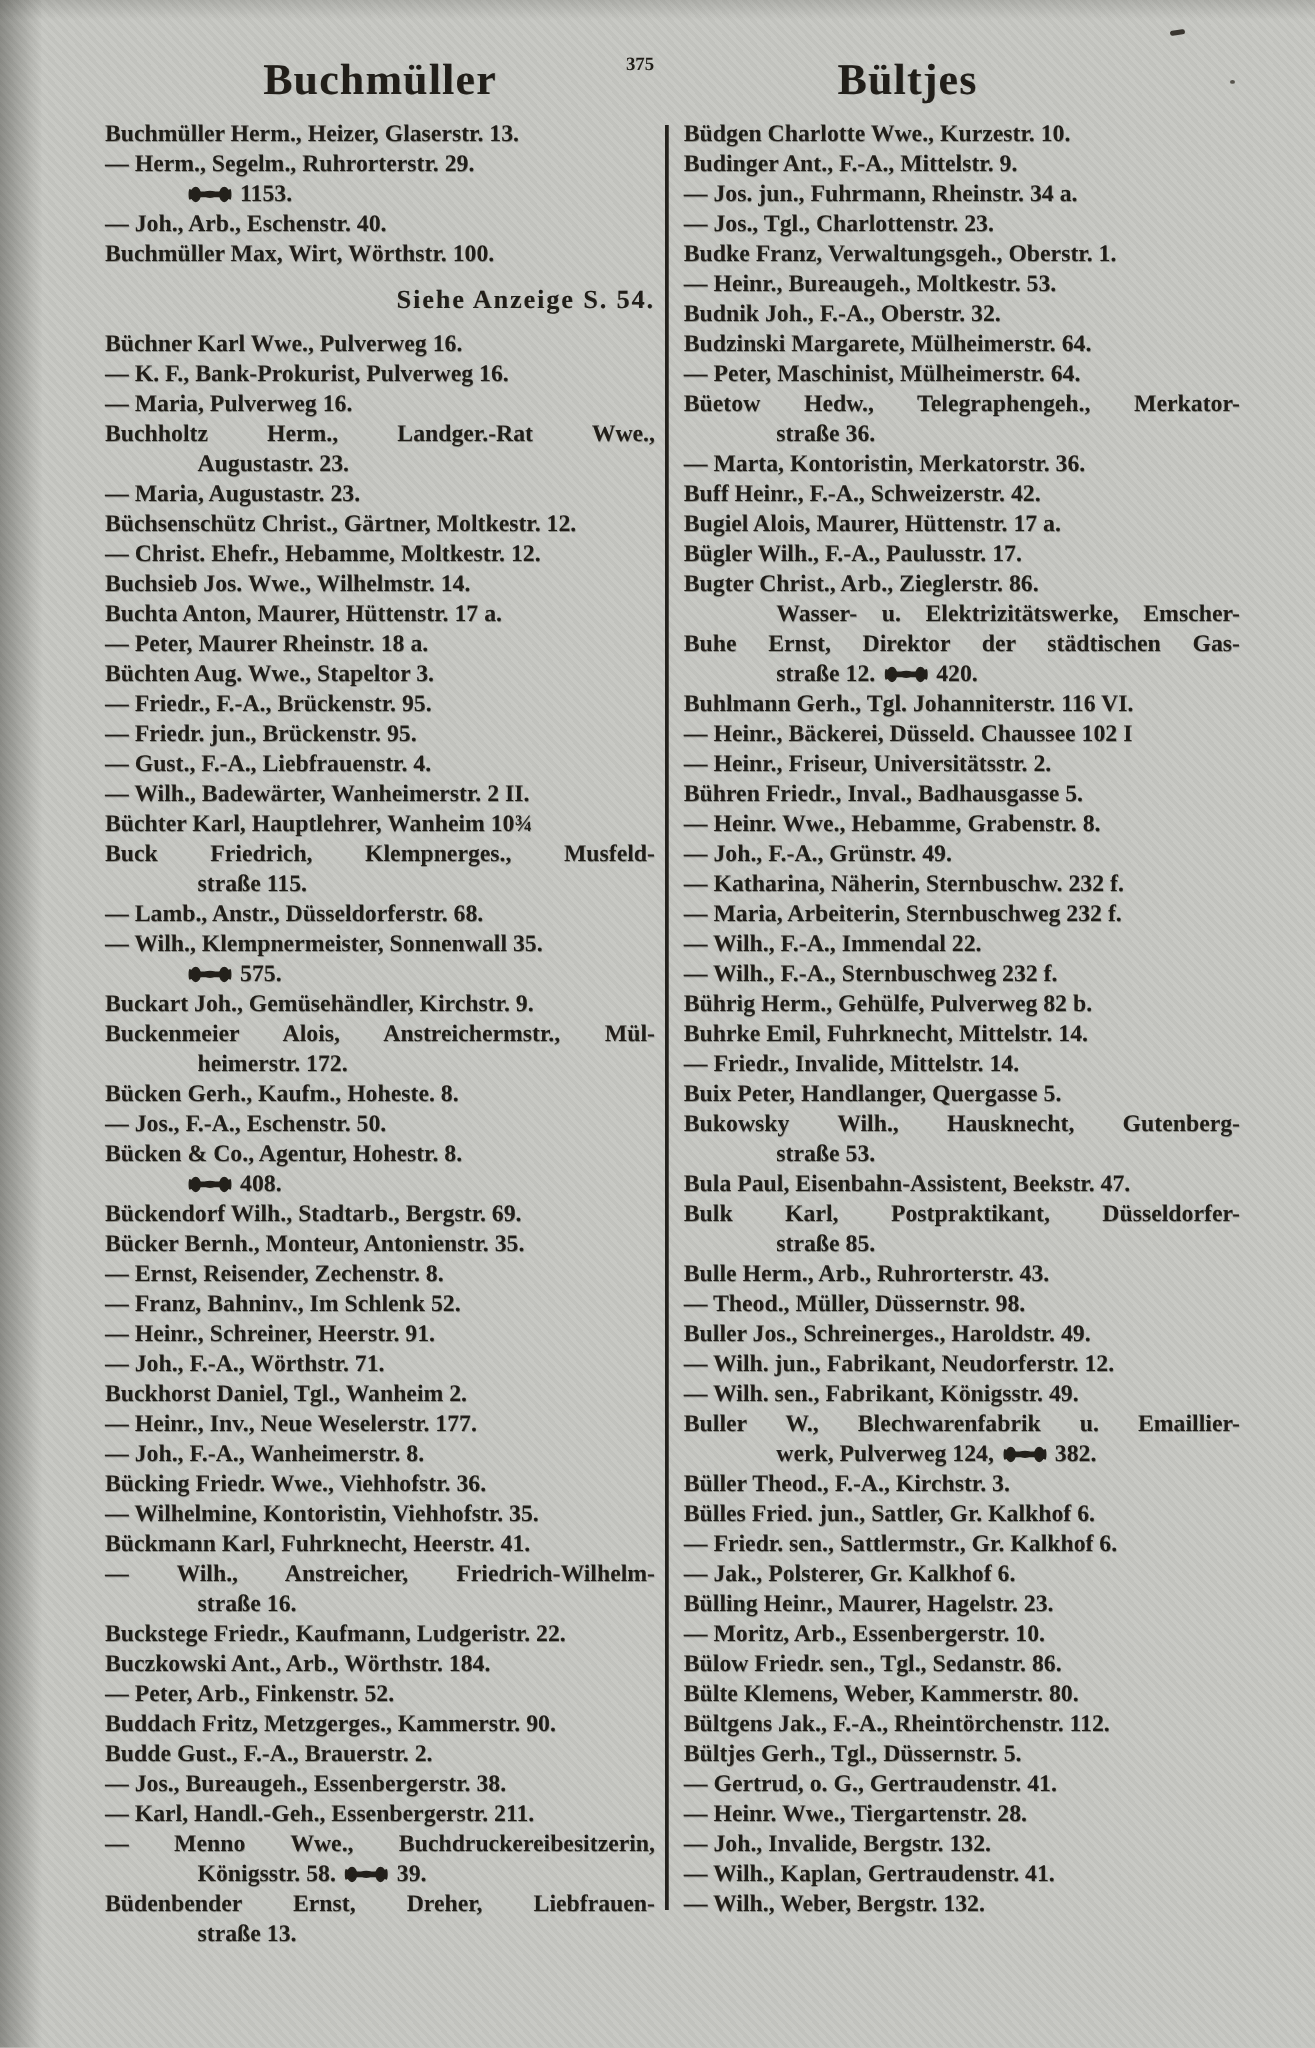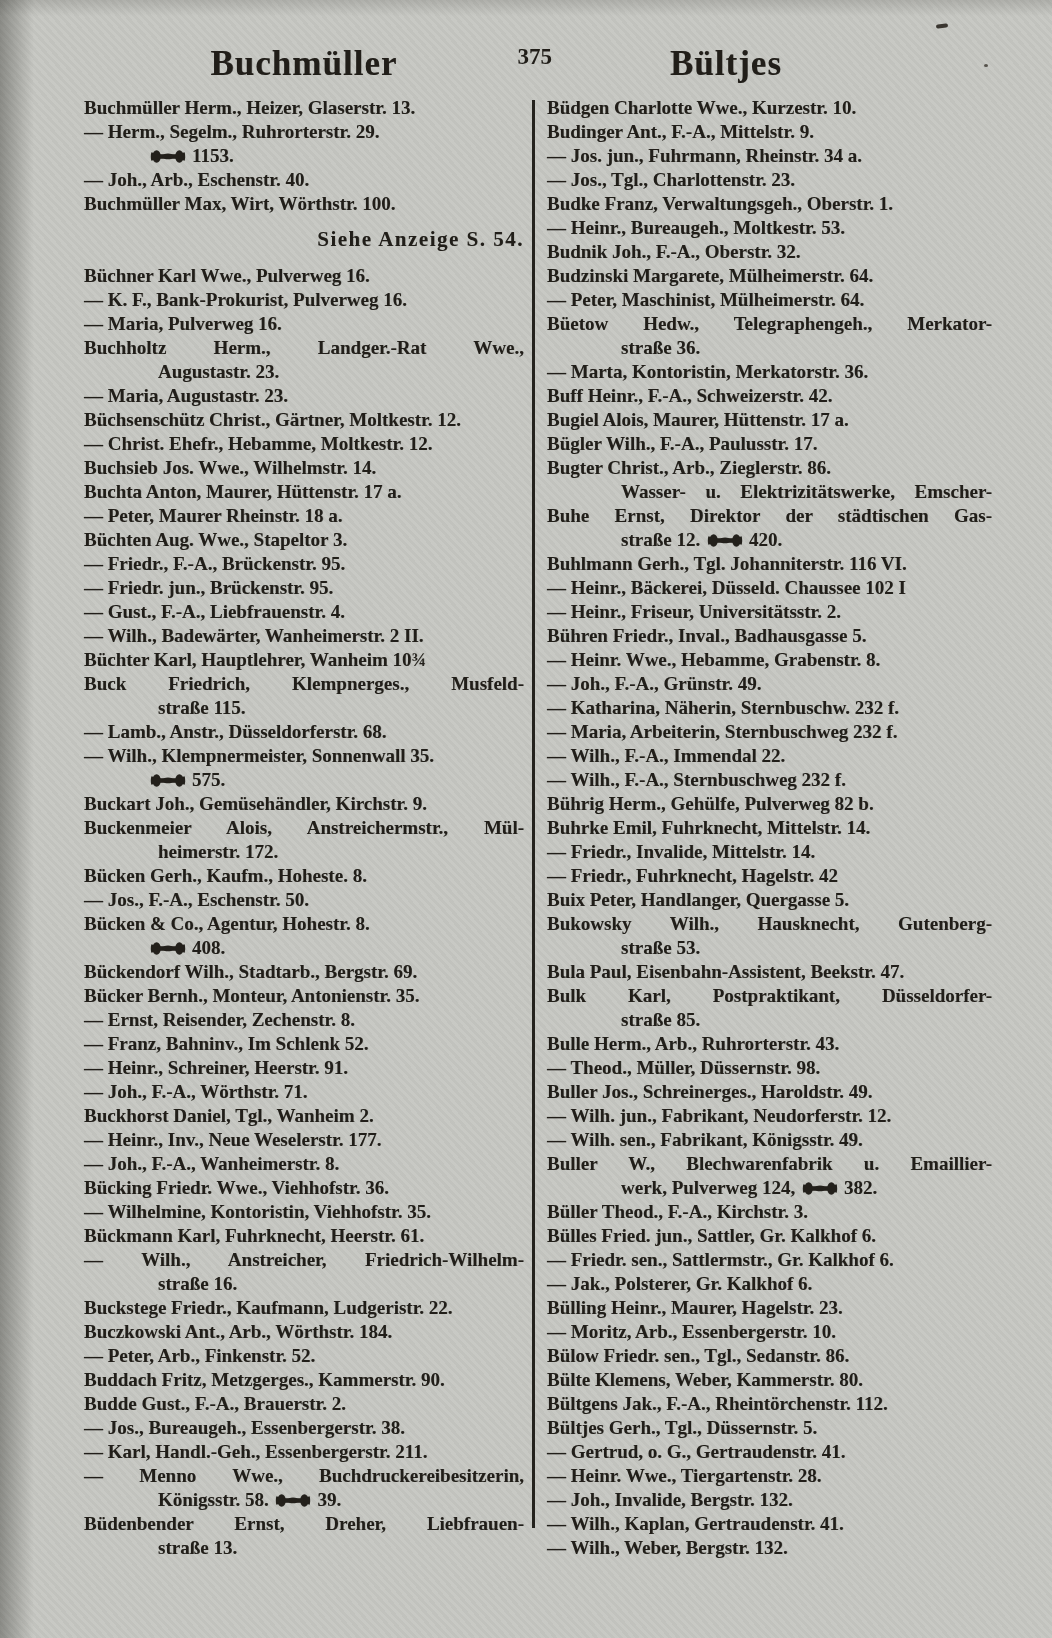--- a/index.html
+++ b/index.html
@@ -29,21 +29,21 @@
   }
   .speck1 { position: absolute; left: 936px; top: 24px; width: 12px; height: 4px; background: #3a3630; border-radius: 2px; transform: rotate(-8deg); }
   .speck2 { position: absolute; left: 984px; top: 64px; width: 4px; height: 3px; background: #55524b; border-radius: 50%; }
 
   .header { position: absolute; top: 44px; left: 0; right: 0; height: 34px; }
   .header .title {
     position: absolute; font-size: 35px; font-weight: 700; letter-spacing: 1px;
     text-shadow: 0.4px 0.4px 0 rgba(30,28,24,0.4);
   }
   .title-left  { left: 84px;  width: 440px; text-align: center; }
-  .page-num    { position: absolute; left: 472px; width: 80px; text-align: right; font-size: 23px; font-weight: 700; }
+  .page-num    { position: absolute; left: 472px; width: 80px; text-align: center; font-size: 15px; font-weight: 700; }
   .title-right { left: 546px; width: 360px; text-align: center; }
 
   .content {
     position: absolute; top: 96px; left: 84px; right: 60px; bottom: 40px;
     display: flex; align-items: stretch;
   }
   .col { width: 440px; }
   .col.right { width: auto; flex: 1; }
   .divider {
     width: 3px; background: var(--rule, #24221d);
@@ -147,21 +147,21 @@
         <div class="line e">Bücker Bernh., Monteur, Antonienstr. 35.</div>
         <div class="line e">— Ernst, Reisender, Zechenstr. 8.</div>
         <div class="line e">— Franz, Bahninv., Im Schlenk 52.</div>
         <div class="line e">— Heinr., Schreiner, Heerstr. 91.</div>
         <div class="line e">— Joh., F.-A., Wörthstr. 71.</div>
         <div class="line e">Buckhorst Daniel, Tgl., Wanheim 2.</div>
         <div class="line e">— Heinr., Inv., Neue Weselerstr. 177.</div>
         <div class="line e">— Joh., F.-A., Wanheimerstr. 8.</div>
         <div class="line e">Bücking Friedr. Wwe., Viehhofstr. 36.</div>
         <div class="line e">— Wilhelmine, Kontoristin, Viehhofstr. 35.</div>
-        <div class="line e">Bückmann Karl, Fuhrknecht, Heerstr. 61.</div>
+        <div class="line e">Bückmann Karl, Fuhrknecht, Heerstr. 41.</div>
         <div class="line ej">— Wilh., Anstreicher, Friedrich-Wilhelm-</div>
         <div class="line c">straße 16.</div>
         <div class="line e">Buckstege Friedr., Kaufmann, Ludgeristr. 22.</div>
         <div class="line e">Buczkowski Ant., Arb., Wörthstr. 184.</div>
         <div class="line e">— Peter, Arb., Finkenstr. 52.</div>
         <div class="line e">Buddach Fritz, Metzgerges., Kammerstr. 90.</div>
         <div class="line e">Budde Gust., F.-A., Brauerstr. 2.</div>
         <div class="line e">— Jos., Bureaugeh., Essenbergerstr. 38.</div>
         <div class="line e">— Karl, Handl.-Geh., Essenbergerstr. 211.</div>
         <div class="line ej">— Menno Wwe., Buchdruckereibesitzerin,</div>
@@ -214,21 +214,20 @@
         <div class="line e">Bühren Friedr., Inval., Badhausgasse 5.</div>
         <div class="line e">— Heinr. Wwe., Hebamme, Grabenstr. 8.</div>
         <div class="line e">— Joh., F.-A., Grünstr. 49.</div>
         <div class="line e">— Katharina, Näherin, Sternbuschw. 232 f.</div>
         <div class="line e">— Maria, Arbeiterin, Sternbuschweg 232 f.</div>
         <div class="line e">— Wilh., F.-A., Immendal 22.</div>
         <div class="line e">— Wilh., F.-A., Sternbuschweg 232 f.</div>
         <div class="line e">Bührig Herm., Gehülfe, Pulverweg 82 b.</div>
         <div class="line e">Buhrke Emil, Fuhrknecht, Mittelstr. 14.</div>
         <div class="line e">— Friedr., Invalide, Mittelstr. 14.</div>
-        <div class="line e">— Friedr., Fuhrknecht, Hagelstr. 42</div>
         <div class="line e">Buix Peter, Handlanger, Quergasse 5.</div>
         <div class="line ej">Bukowsky Wilh., Hausknecht, Gutenberg-</div>
         <div class="line c">straße 53.</div>
         <div class="line e">Bula Paul, Eisenbahn-Assistent, Beekstr. 47.</div>
         <div class="line ej">Bulk Karl, Postpraktikant, Düsseldorfer-</div>
         <div class="line c">straße 85.</div>
         <div class="line e">Bulle Herm., Arb., Ruhrorterstr. 43.</div>
         <div class="line e">— Theod., Müller, Düssernstr. 98.</div>
         <div class="line e">Buller Jos., Schreinerges., Haroldstr. 49.</div>
         <div class="line e">— Wilh. jun., Fabrikant, Neudorferstr. 12.</div>

